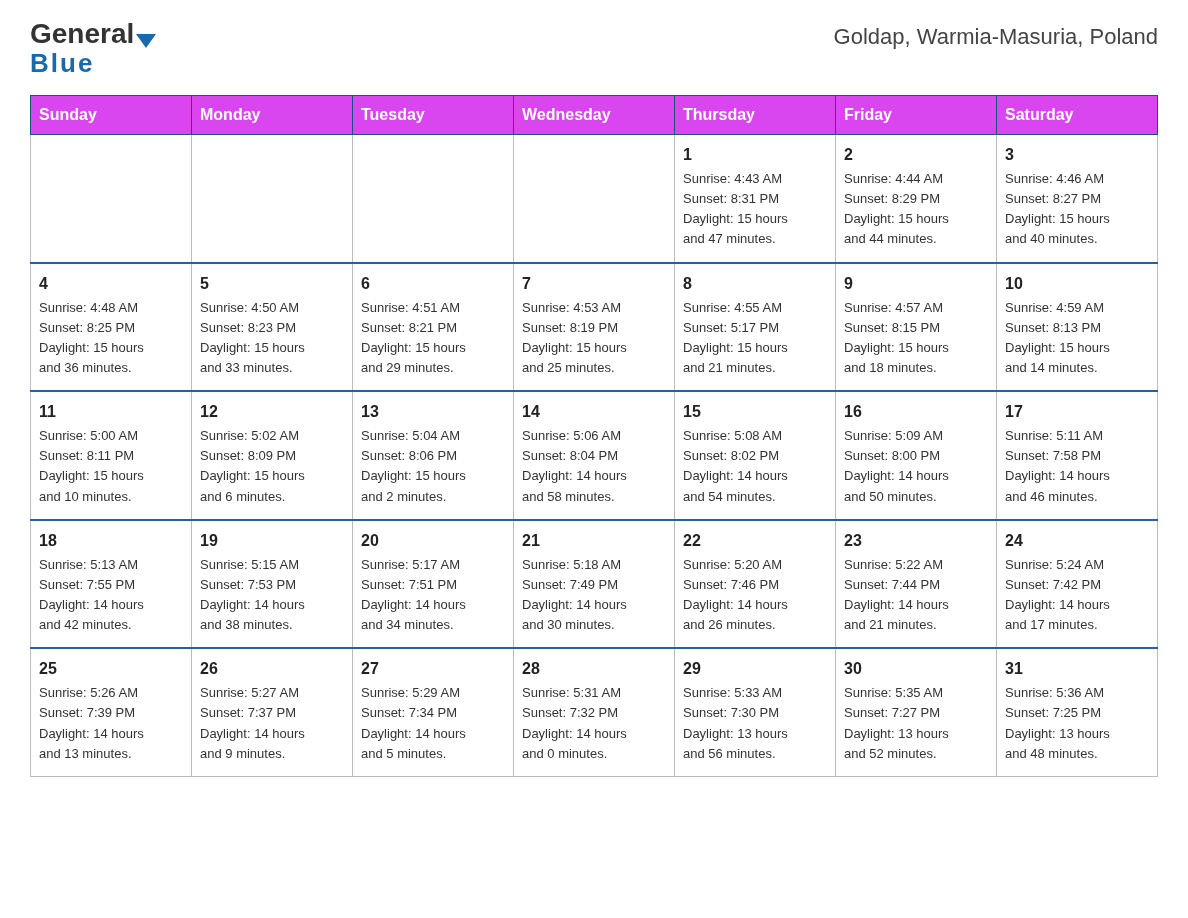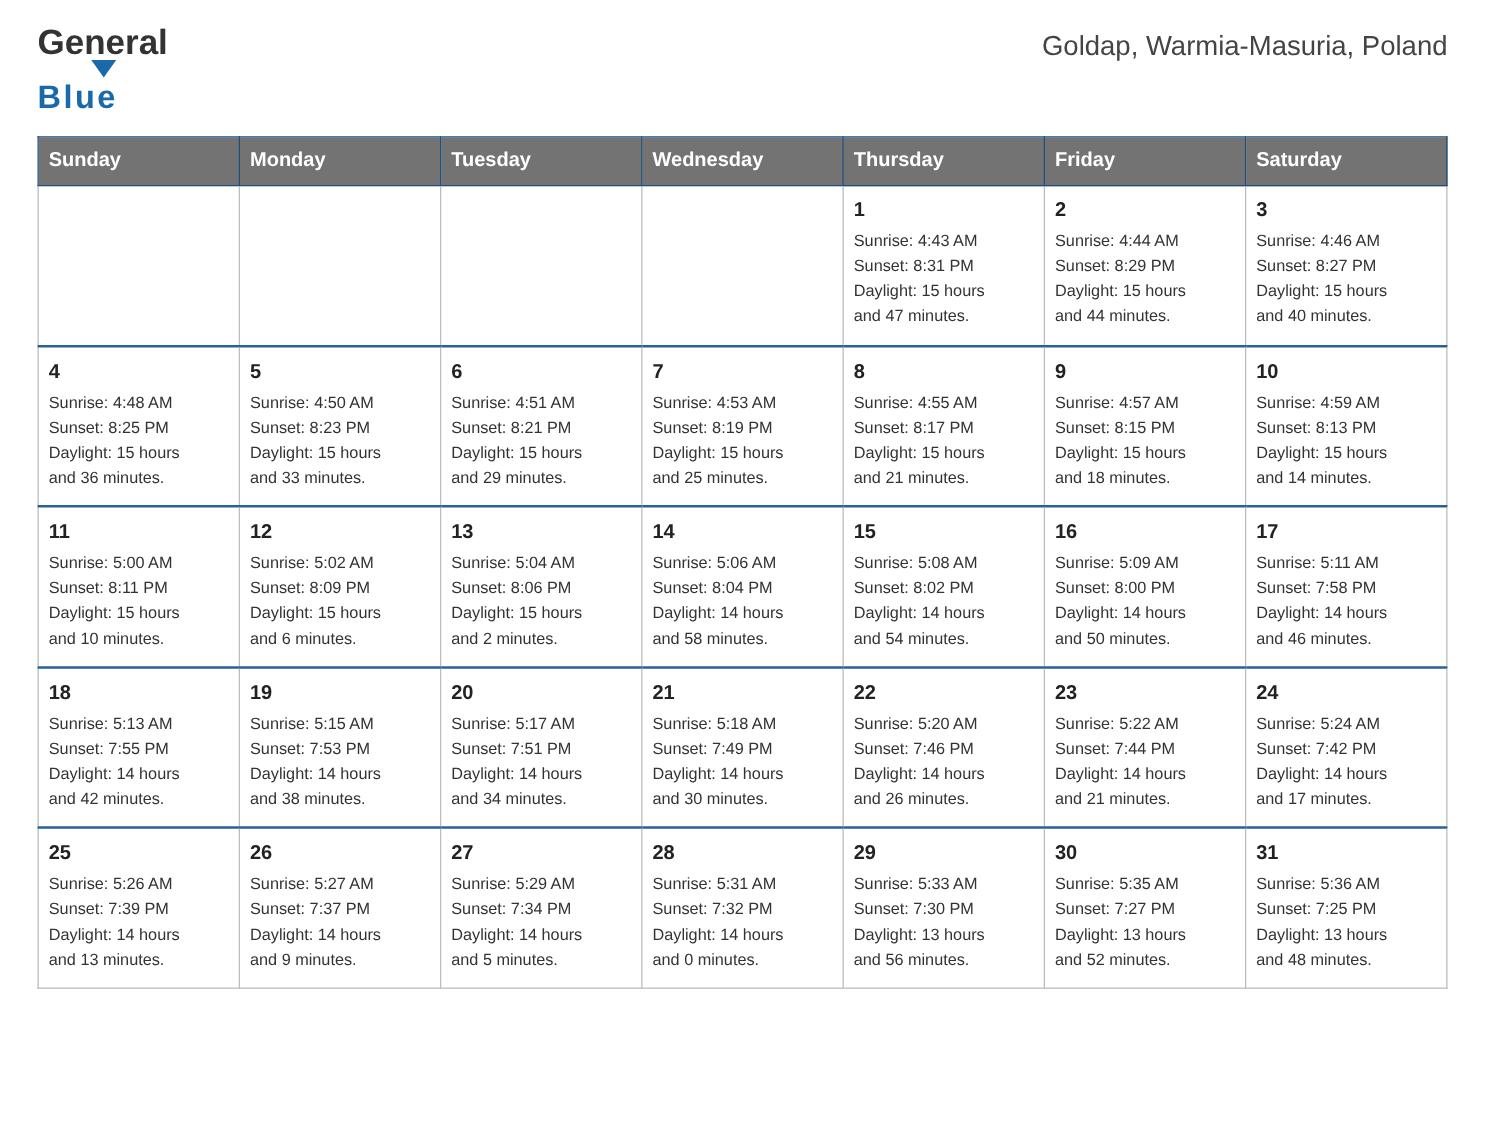--- a/index.html
+++ b/index.html
@@ -32,22 +32,21 @@
       height: 0;
       border-left: 10px solid transparent;
       border-right: 10px solid transparent;
       border-top: 14px solid #1a6aab;
       display: inline-block;
       margin-left: 2px;
       vertical-align: middle;
     }
     .logo-line {
       display: flex;
-      align-items: center;
-      flex-direction: column;
+      align-items: flex-end;
     }
     .logo-blue-line {
       color: #1a6aab;
       font-size: 26px;
       font-weight: bold;
       letter-spacing: 2px;
     }
     .title-area {
       text-align: right;
     }
@@ -61,21 +60,21 @@
       font-size: 22px;
       color: #444;
       margin-top: 4px;
     }
     .calendar-table {
       width: 100%;
       border-collapse: collapse;
       border: 1px solid #999;
     }
     .calendar-table th {
-      background-color: #737373;
+      background-color: #d946ef;
       color: #fff;
       font-size: 16px;
       font-weight: bold;
       padding: 10px 8px;
       text-align: left;
       border: 1px solid #1a4f80;
     }
     .calendar-table td {
       vertical-align: top;
       padding: 8px 8px 12px 8px;
@@ -165,21 +164,21 @@
 and 33 minutes.</span></td>
         <td><span class="day-number">6</span><span class="day-info" style="white-space: pre-line;">Sunrise: 4:51 AM
 Sunset: 8:21 PM
 Daylight: 15 hours
 and 29 minutes.</span></td>
         <td><span class="day-number">7</span><span class="day-info" style="white-space: pre-line;">Sunrise: 4:53 AM
 Sunset: 8:19 PM
 Daylight: 15 hours
 and 25 minutes.</span></td>
         <td><span class="day-number">8</span><span class="day-info" style="white-space: pre-line;">Sunrise: 4:55 AM
-Sunset: 8:17 PM
+Sunset: 5:17 PM
 Daylight: 15 hours
 and 21 minutes.</span></td>
         <td><span class="day-number">9</span><span class="day-info" style="white-space: pre-line;">Sunrise: 4:57 AM
 Sunset: 8:15 PM
 Daylight: 15 hours
 and 18 minutes.</span></td>
         <td><span class="day-number">10</span><span class="day-info" style="white-space: pre-line;">Sunrise: 4:59 AM
 Sunset: 8:13 PM
 Daylight: 15 hours
 and 14 minutes.</span></td>

